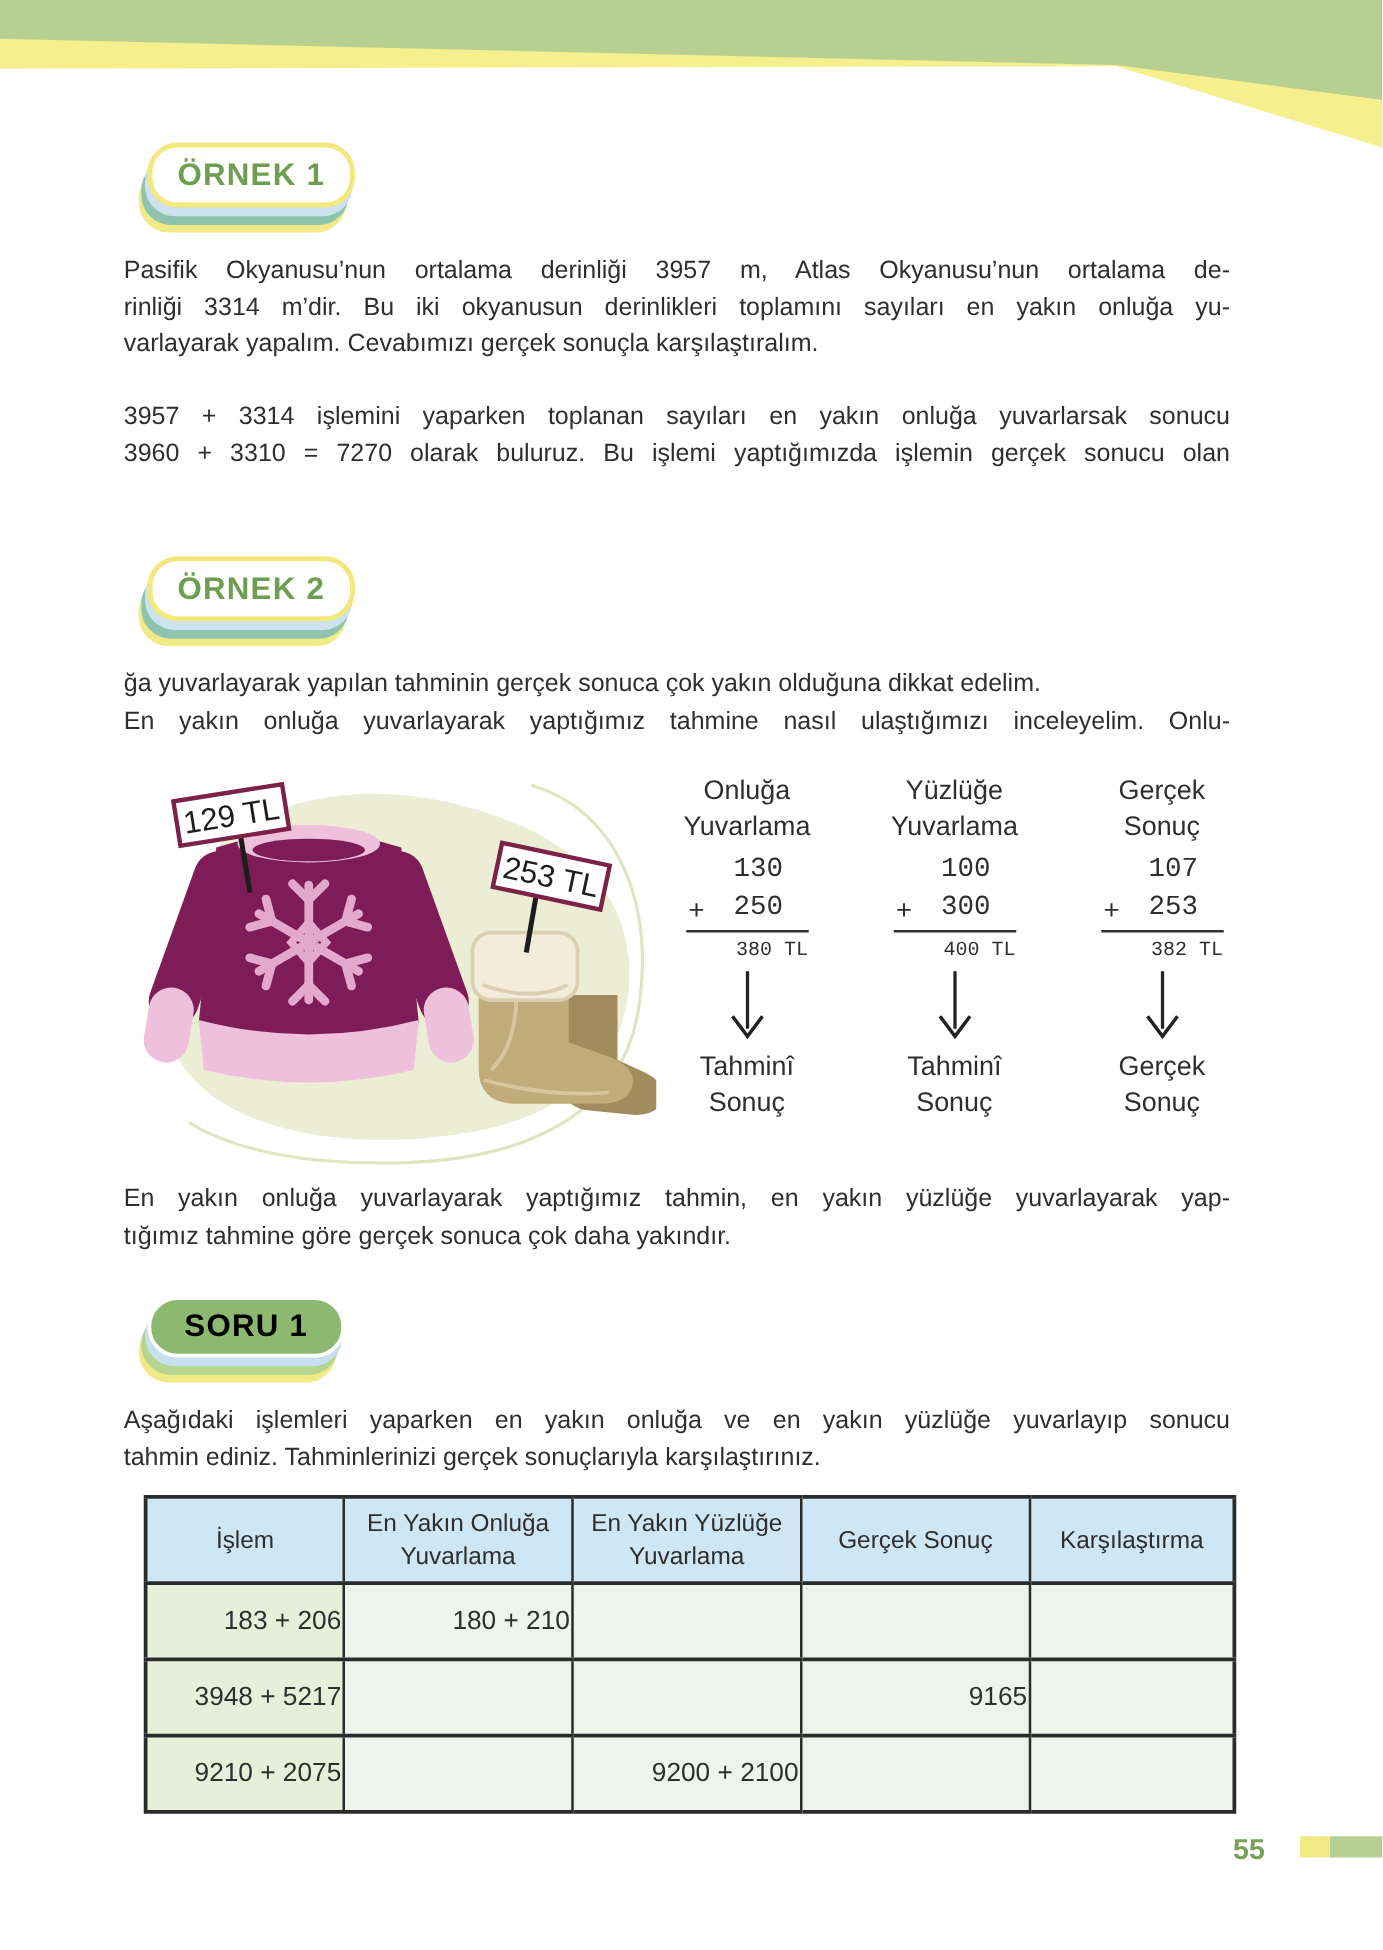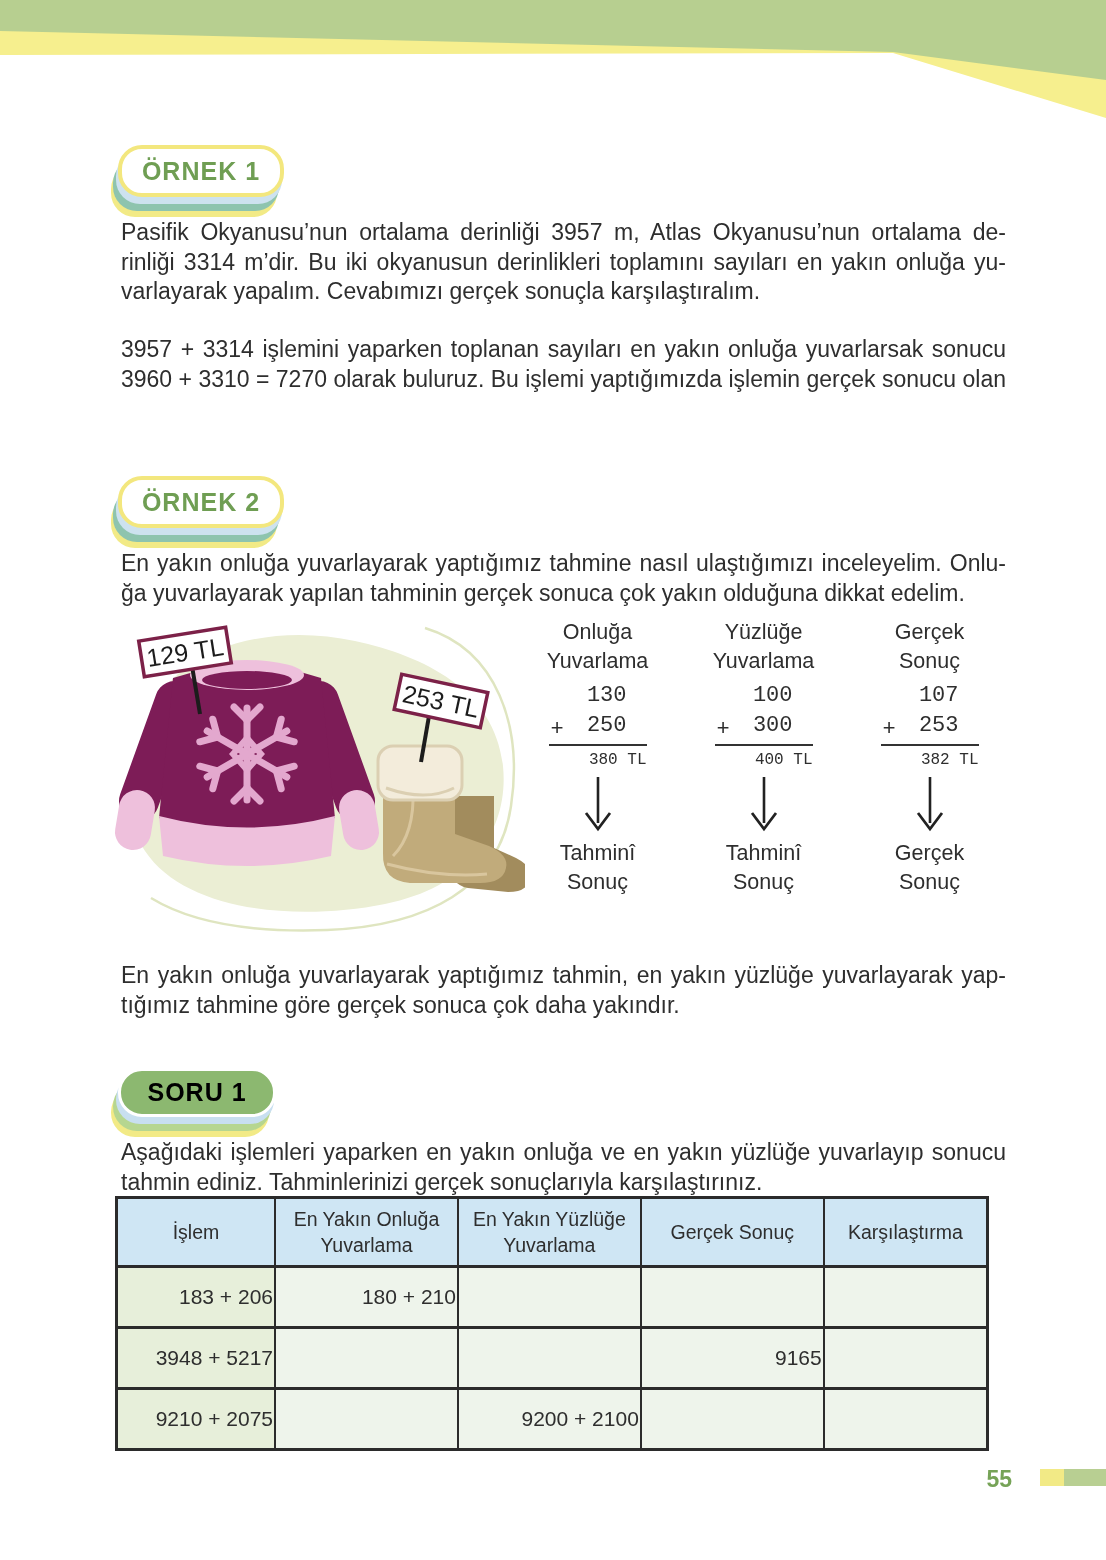--- a/index.html
+++ b/index.html
@@ -4,37 +4,37 @@
 <style>
   html,body{margin:0;padding:0;background:#ffffff;}
   .page{
     position:relative;width:1106px;height:1560px;background:#ffffff;
     font-family:"Liberation Sans", sans-serif;color:#2e2e2e;overflow:hidden;
   }
   .banner{position:absolute;left:0;top:0;}
   
   .badge{
     position:absolute;display:flex;align-items:center;justify-content:center;
-    font-weight:bold;font-size:25px;letter-spacing:1px;white-space:nowrap;margin-top:31px;
+    font-weight:bold;font-size:25px;letter-spacing:1px;white-space:nowrap;
   }
   .badge.ornek{
     background:#ffffff;border:4px solid #f3e77e;border-radius:24px;
     color:#6f9e53;
     box-shadow:-2px 7px 0 #cde2ef,-5px 14px 0 #8ec4ae,-7px 20px 0 #f2ea86;
   }
   .badge.soru{
     background:#8cb870;border:3px solid #ffffff;border-radius:24px;
     color:#000000;
     box-shadow:-2px 7px 0 #c8dff0,-5px 14px 0 #b6d690,-7px 20px 0 #f2ea86;
   }
   #ornek1{left:118px;top:114px;width:158px;height:44px;}
   #ornek2{left:118px;top:445px;width:158px;height:44px;}
   #soru1{left:118px;top:1037px;width:152px;height:43px;}
   
-  .para{position:absolute;left:121px;width:885px;font-size:23px;line-height:29.5px;margin-top:16px;}
+  .para{position:absolute;left:99px;width:885px;font-size:20px;line-height:29.5px;}
   .para .line{text-align:justify;text-align-last:justify;}
   .para .line.last{text-align:left;text-align-last:left;}
   #p1{top:202px;} #p2{top:319px;} #p3{top:533px;} #p4{top:945px;} #p5{top:1122px;}
   
   .figure{position:absolute;left:95px;top:606px;}
   
   .calc-wrap{position:absolute;left:520px;top:618px;width:487px;display:flex;justify-content:space-between;}
   .calc-col{width:155px;display:flex;flex-direction:column;align-items:center;font-size:21.5px;}
   .calc-header{text-align:center;line-height:29px;}
   .add-block{margin-top:5px;width:98px;position:relative;font-family:Liberation Mono, monospace;}
@@ -88,22 +88,22 @@
   <div id="p2" class="para">
     <div class="line">3957 + 3314 işlemini yaparken toplanan sayıları en yakın onluğa yuvarlarsak sonucu</div>
     <div class="line">3960 + 3310 = 7270 olarak buluruz. Bu işlemi yaptığımızda işlemin gerçek sonucu olan</div>
   </div>
 
   <div id="ornek2" class="badge ornek">
     <span>ÖRNEK 2</span>
   </div>
 
   <div id="p3" class="para">
+    <div class="line last">ğa yuvarlayarak yapılan tahminin gerçek sonuca çok yakın olduğuna dikkat edelim.</div>
     <div class="line">En yakın onluğa yuvarlayarak yaptığımız tahmine nasıl ulaştığımızı inceleyelim. Onlu-</div>
-    <div class="line last">ğa yuvarlayarak yapılan tahminin gerçek sonuca çok yakın olduğuna dikkat edelim.</div>
   </div>
 
   <svg class="figure" width="430" height="332" viewBox="0 0 430 332" aria-hidden="false">
 
     <path d="M55,115 C70,45 170,15 260,35 C330,50 400,85 408,160 C414,220 380,280 290,298 C200,316 90,305 50,245 C22,203 42,165 55,115 Z" fill="#ebeed4"></path>
     <path d="M330,22 C402,44 428,120 416,200 C404,282 332,320 232,324 C150,327 92,314 56,292" fill="none" stroke="#dfe5c0" stroke-width="2.5"></path>
 
     <g>
       <path d="M355,190 h44 v52 l22,10 q16,8 14,20 q-2,14 -22,14 l-40,-4 q-20,-4 -18,-28 Z" fill="#a28c5d"></path>
       <path d="M288,170 h72 v58 l34,12 q20,9 17,22 q-3,15 -26,15 h-70 q-28,-2 -27,-30 Z" fill="#c1ab7b"></path>

